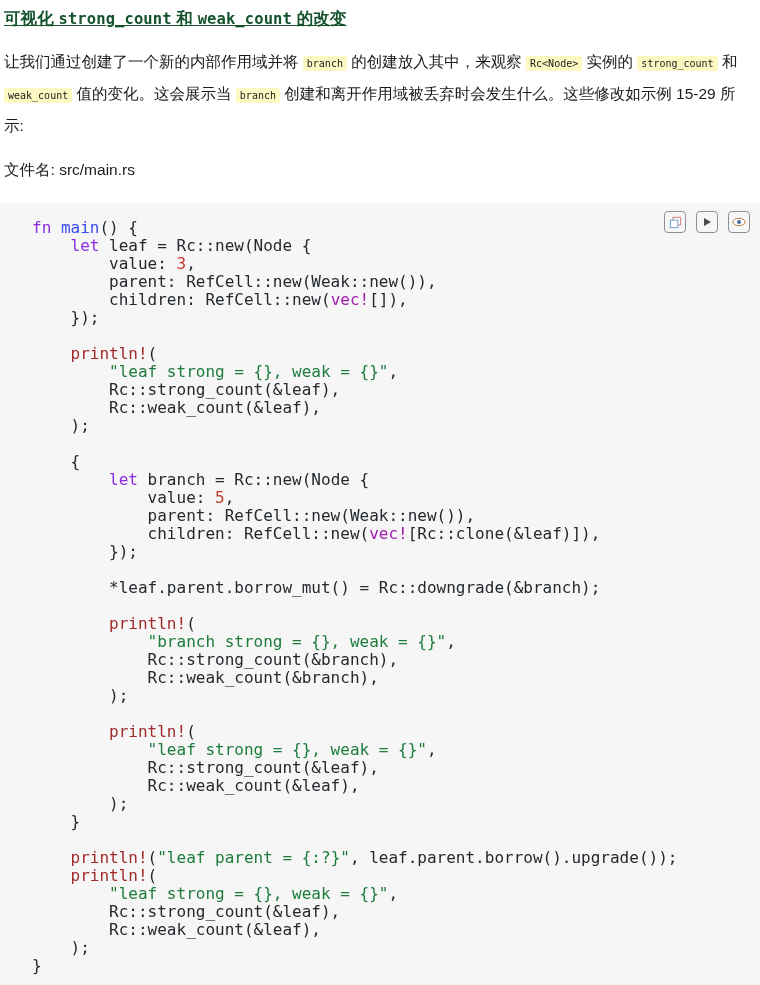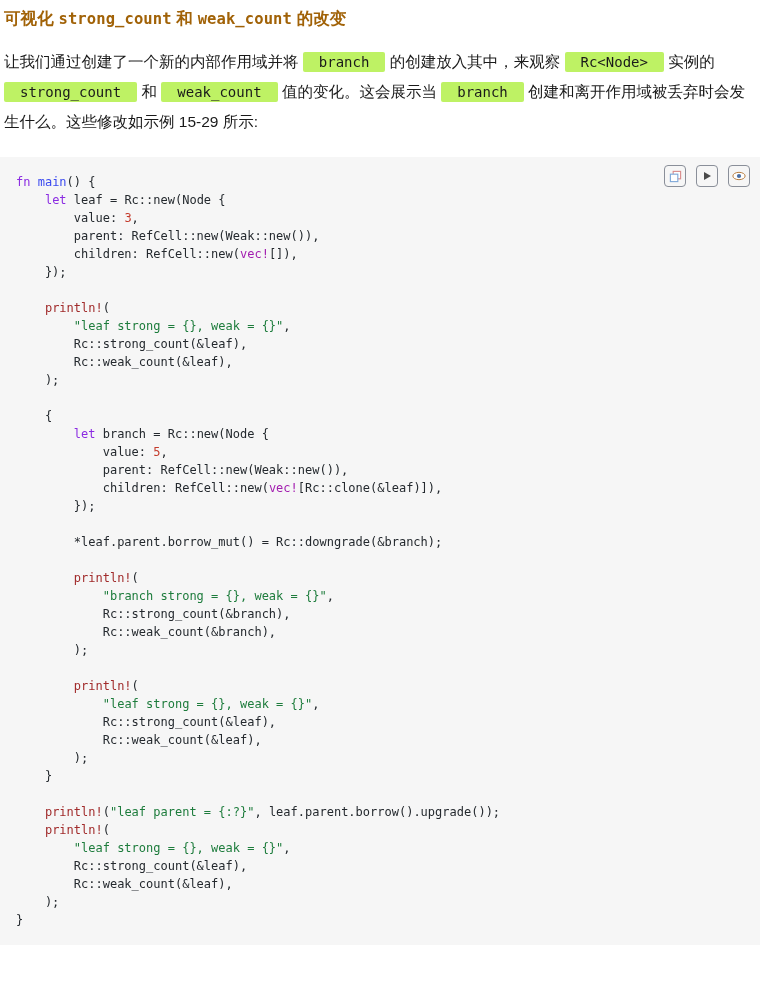--- a/index.html
+++ b/index.html
@@ -16,43 +16,44 @@
     position: relative;
   }
   .page { width: 760px; position: relative; }
 
   
   .doc-title {
     font-size: 16.5px;
     font-weight: bold;
     line-height: 1.3;
     margin: 8px 0 0 4px;
-    color: #a16207;
+    color: #14532d;
     letter-spacing: 0.1px;
+    text-decoration: underline;
   }
   .doc-title .mono {
     font-family: "DejaVu Sans Mono", "Liberation Mono", monospace;
     font-weight: bold;
     font-size: 15.5px;
   }
 
   
   .para {
     font-size: 15.5px;
     line-height: 30px;
     margin: 18px 0 0 4px;
     color: #1a1a1a;
     width: 750px;
   }
   code.inline {
     font-family: "DejaVu Sans Mono", "Liberation Mono", monospace;
-    font-size: 14px;
-    background: #bef264;
+    font-size: 10px;
+    background: #fef9c3;
     color: #1a1a1a;
-    padding: 2px 16px;
+    padding: 2px 4px;
     border-radius: 2px;
     white-space: nowrap;
   }
   .filename {
     font-size: 15.5px;
     line-height: 26px;
     margin: 16px 0 0 4px;
     color: #1a1a1a;
   }
 
@@ -82,23 +83,23 @@
     display: flex;
     align-items: center;
     justify-content: center;
     box-sizing: border-box;
     cursor: pointer;
   }
   .tool-btn svg { display: block; }
 
   pre.code {
     margin: 0;
-    padding: 0 16px;
+    padding: 0 32px;
     font-family: "DejaVu Sans Mono", "Liberation Mono", monospace;
-    font-size: 12px;
+    font-size: 16px;
     line-height: 18px;
     color: #24292e;
     white-space: pre;
     tab-size: 4;
   }
   
   .k  { color: #8b2be2; }           
   .fnname { color: #3a49f0; }       
   .mac{ color: #a12b2b; text-align: center; }           
   .str{ color: #1d7c3c; }           
@@ -107,20 +108,22 @@
 </style>
 </head>
 <body>
 
 <div class="page">
 
   <h1 class="doc-title"><span>可视化 </span><span class="mono">strong_count</span><span> 和 </span><span class="mono">weak_count</span><span> 的改变</span></h1>
 
   <p class="para"><span>让我们通过创建了一个新的内部作用域并将 </span><code class="inline">branch</code><span> 的创建放入其中，来观察 </span><code class="inline">Rc&lt;Node&gt;</code><span> 实例的 </span><code class="inline">strong_count</code><span> 和 </span><code class="inline">weak_count</code><span> 值的变化。这会展示当 </span><code class="inline">branch</code><span> 创建和离开作用域被丢弃时会发生什么。这些修改如示例 15-29 所示:</span></p>
 
+  <p class="filename"><span>文件名:</span>
+    <span>src/main.rs</span></p>
 
   <div class="code-block">
 
     <div class="code-toolbar">
       <div class="tool-btn" title="copy">
         <span>
           <svg width="13" height="13" viewBox="0 0 14 14" fill="none">
             <rect x="4.5" y="1.5" width="8" height="8" stroke="#d98b8b" stroke-width="1.2" fill="#ffffff"></rect>
             <rect x="1.5" y="4.5" width="8" height="8" stroke="#7fa8d9" stroke-width="1.2" fill="#ffffff"></rect>
           </svg>

